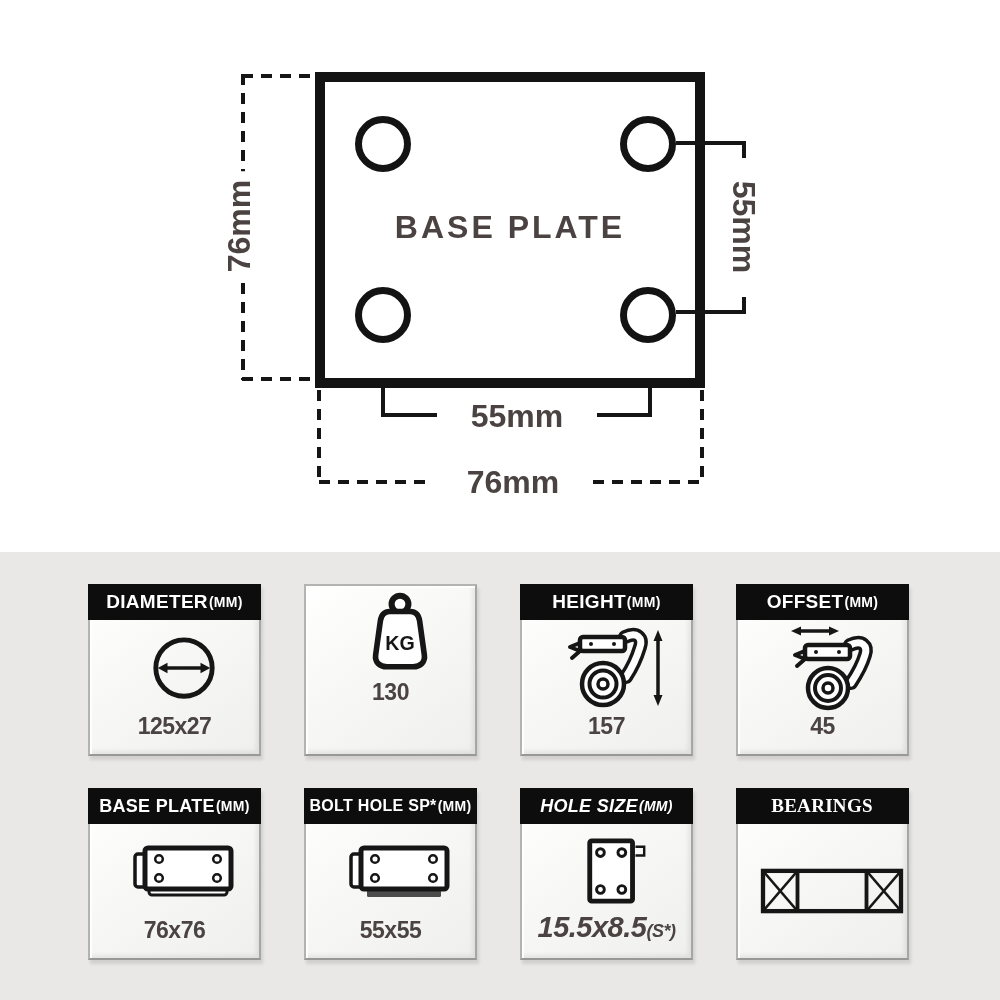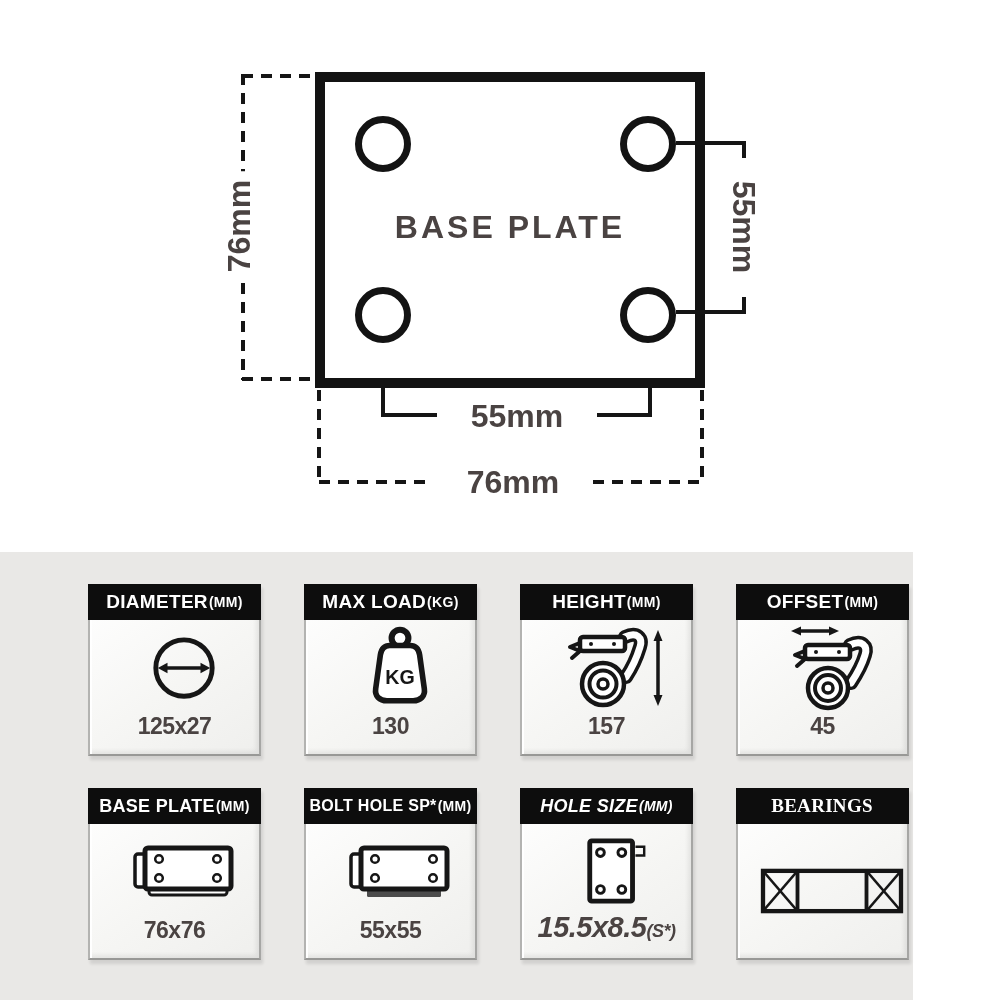--- a/index.html
+++ b/index.html
@@ -31,21 +31,21 @@
   .dim-label{
     font-size:32px;font-weight:bold;color:#4a4342;background:#ffffff;
     line-height:1;white-space:nowrap;
   }
   .dim-rot{transform:translate(-50%,-50%) rotate(-90deg);padding:4px 8px;}
   .dim-rot-cw{transform:translate(-50%,-50%) rotate(90deg);padding:4px 8px;}
   .dim-center{text-align:center;}
 
   
   #specs-panel{
-    position:absolute;left:0;top:552px;width:913px;height:448px;
+    position:absolute;left:0;top:552px;width:1000px;height:448px;
     background:#e9e8e6;
   }
   .card{
     position:absolute;width:173px;height:172px;box-sizing:border-box;
     background:linear-gradient(145deg,#ffffff 0%,#f6f6f4 55%,#efefed 100%);
     border:2px solid #b3b3b1;border-bottom-color:#989896;border-right-color:#a6a6a4;
     box-shadow:inset 2px 2px 0 #ffffff, inset -3px -3px 4px rgba(0,0,0,0.07), 2px 4px 3px rgba(0,0,0,0.10);
   }
   .card-header{
     height:36px;margin:-2px -2px 0 -2px;background:#0d0d0d;color:#ffffff;
@@ -118,24 +118,20 @@
           <line x1="14" y1="36" x2="58" y2="36" stroke="#161616" stroke-width="3.5"></line>
           <polygon points="9,36 19,30.5 19,41.5" fill="#161616"></polygon>
           <polygon points="63,36 53,30.5 53,41.5" fill="#161616"></polygon>
         </svg>
       </div>
       <div class="card-value">125x27</div>
     </div>
   </div>
 
   <div class="card card-maxload" style="left:304px;top:32px;">
-    <div class="card-header">
-      <span>MAX LOAD</span>
-        <span class="unit">(KG)</span>
-    </div>
     <div class="card-body">
       <div class="icon-wrap">
         <svg width="80" height="86" viewBox="0 0 84 92">
           <circle cx="42" cy="14" r="9" fill="#ffffff" stroke="#161616" stroke-width="6.5"></circle>
           <path d="M31,22 h22 c6,0 9,4 10,10 l5,36 c1.2,8 -4,13 -12,13 h-28 c-8,0 -13.2,-5 -12,-13 l5,-36 c1,-6 4,-10 10,-10 z" fill="#ffffff" stroke="#161616" stroke-width="6" stroke-linejoin="round"></path>
           <text x="42" y="63" text-anchor="middle" font-size="21" font-weight="bold" fill="#161616">KG</text>
         </svg>
       </div>
       <div class="card-value">130</div>
     </div>

